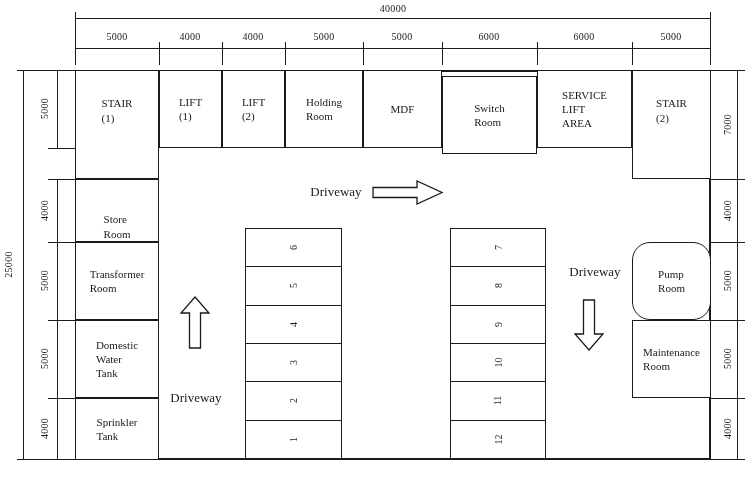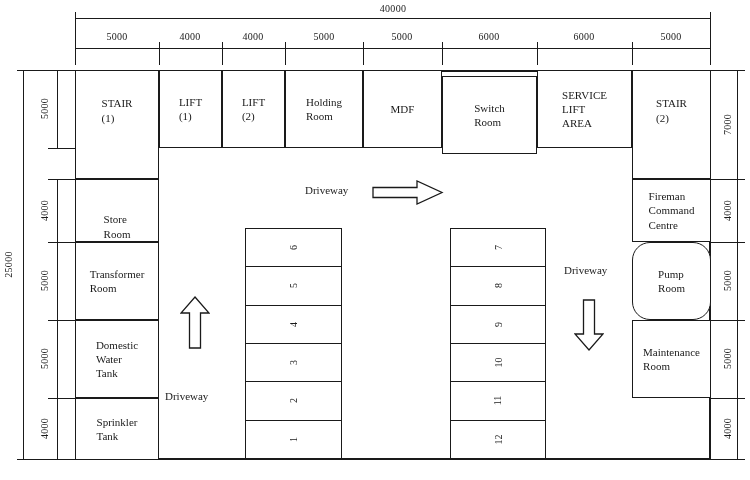--- a/index.html
+++ b/index.html
@@ -7,21 +7,21 @@
           font-family:"Liberation Serif","DejaVu Serif",serif;color:#1a1a1a;padding-left:44px;}
   .hline{position:absolute;background:#1a1a1a;height:1px;}
   .vline{position:absolute;background:#1a1a1a;width:1px;}
   .outline{position:absolute;border:2px solid #1a1a1a;box-sizing:border-box;}
   .room{position:absolute;border:1.5px solid #1a1a1a;box-sizing:border-box;background:#fff;
         display:flex;align-items:center;justify-content:center;}
   .room .lbl{white-space:pre-line;text-align:left;font-size:11px;line-height:1.3;}
   .room.stair{padding-bottom:28px;}
   .dimlbl{position:absolute;font-size:10px;text-align:center;letter-spacing:0.3px;}
   .rot{transform:rotate(-90deg);}
-  .drvlbl{position:absolute;font-size:11px;}
+  .drvlbl{position:absolute;font-size:13px;text-align:center;}
   .pblock{position:absolute;border:1.5px solid #1a1a1a;box-sizing:border-box;background:#fff;
           display:flex;flex-direction:column;}
   .stall{flex:1;border-bottom:1.5px solid #1a1a1a;display:flex;align-items:center;justify-content:center;}
   .stall:last-child{border-bottom:none;}
   .stall .num{transform:rotate(-90deg);font-size:10px;}
   .arrow{position:absolute;}
 </style>
 </head>
 <body>
 
@@ -124,25 +124,20 @@
   <div class="room" style="left:75px;top:320px;width:84px;height:78px;">
       <div class="lbl">Domestic
 Water
 Tank</div>
     </div>
   <div class="room" style="left:75px;top:398px;width:84px;height:62px;">
       <div class="lbl">Sprinkler
 Tank</div>
     </div>
 
-  <div class="room" style="left:632px;top:179px;width:79px;height:63px;">
-      <div class="lbl">Fireman
-Command
-Centre</div>
-    </div>
   <div class="room" style="left:632px;top:242px;width:79px;height:78px;border-radius:18px;">
       <div class="lbl">Pump
 Room</div>
     </div>
   <div class="room" style="left:632px;top:320px;width:79px;height:78px;">
       <div class="lbl">Maintenance
 Room</div>
     </div>
 
   <div class="pblock" style="left:245px;top:228px;width:97px;height:231px;">

